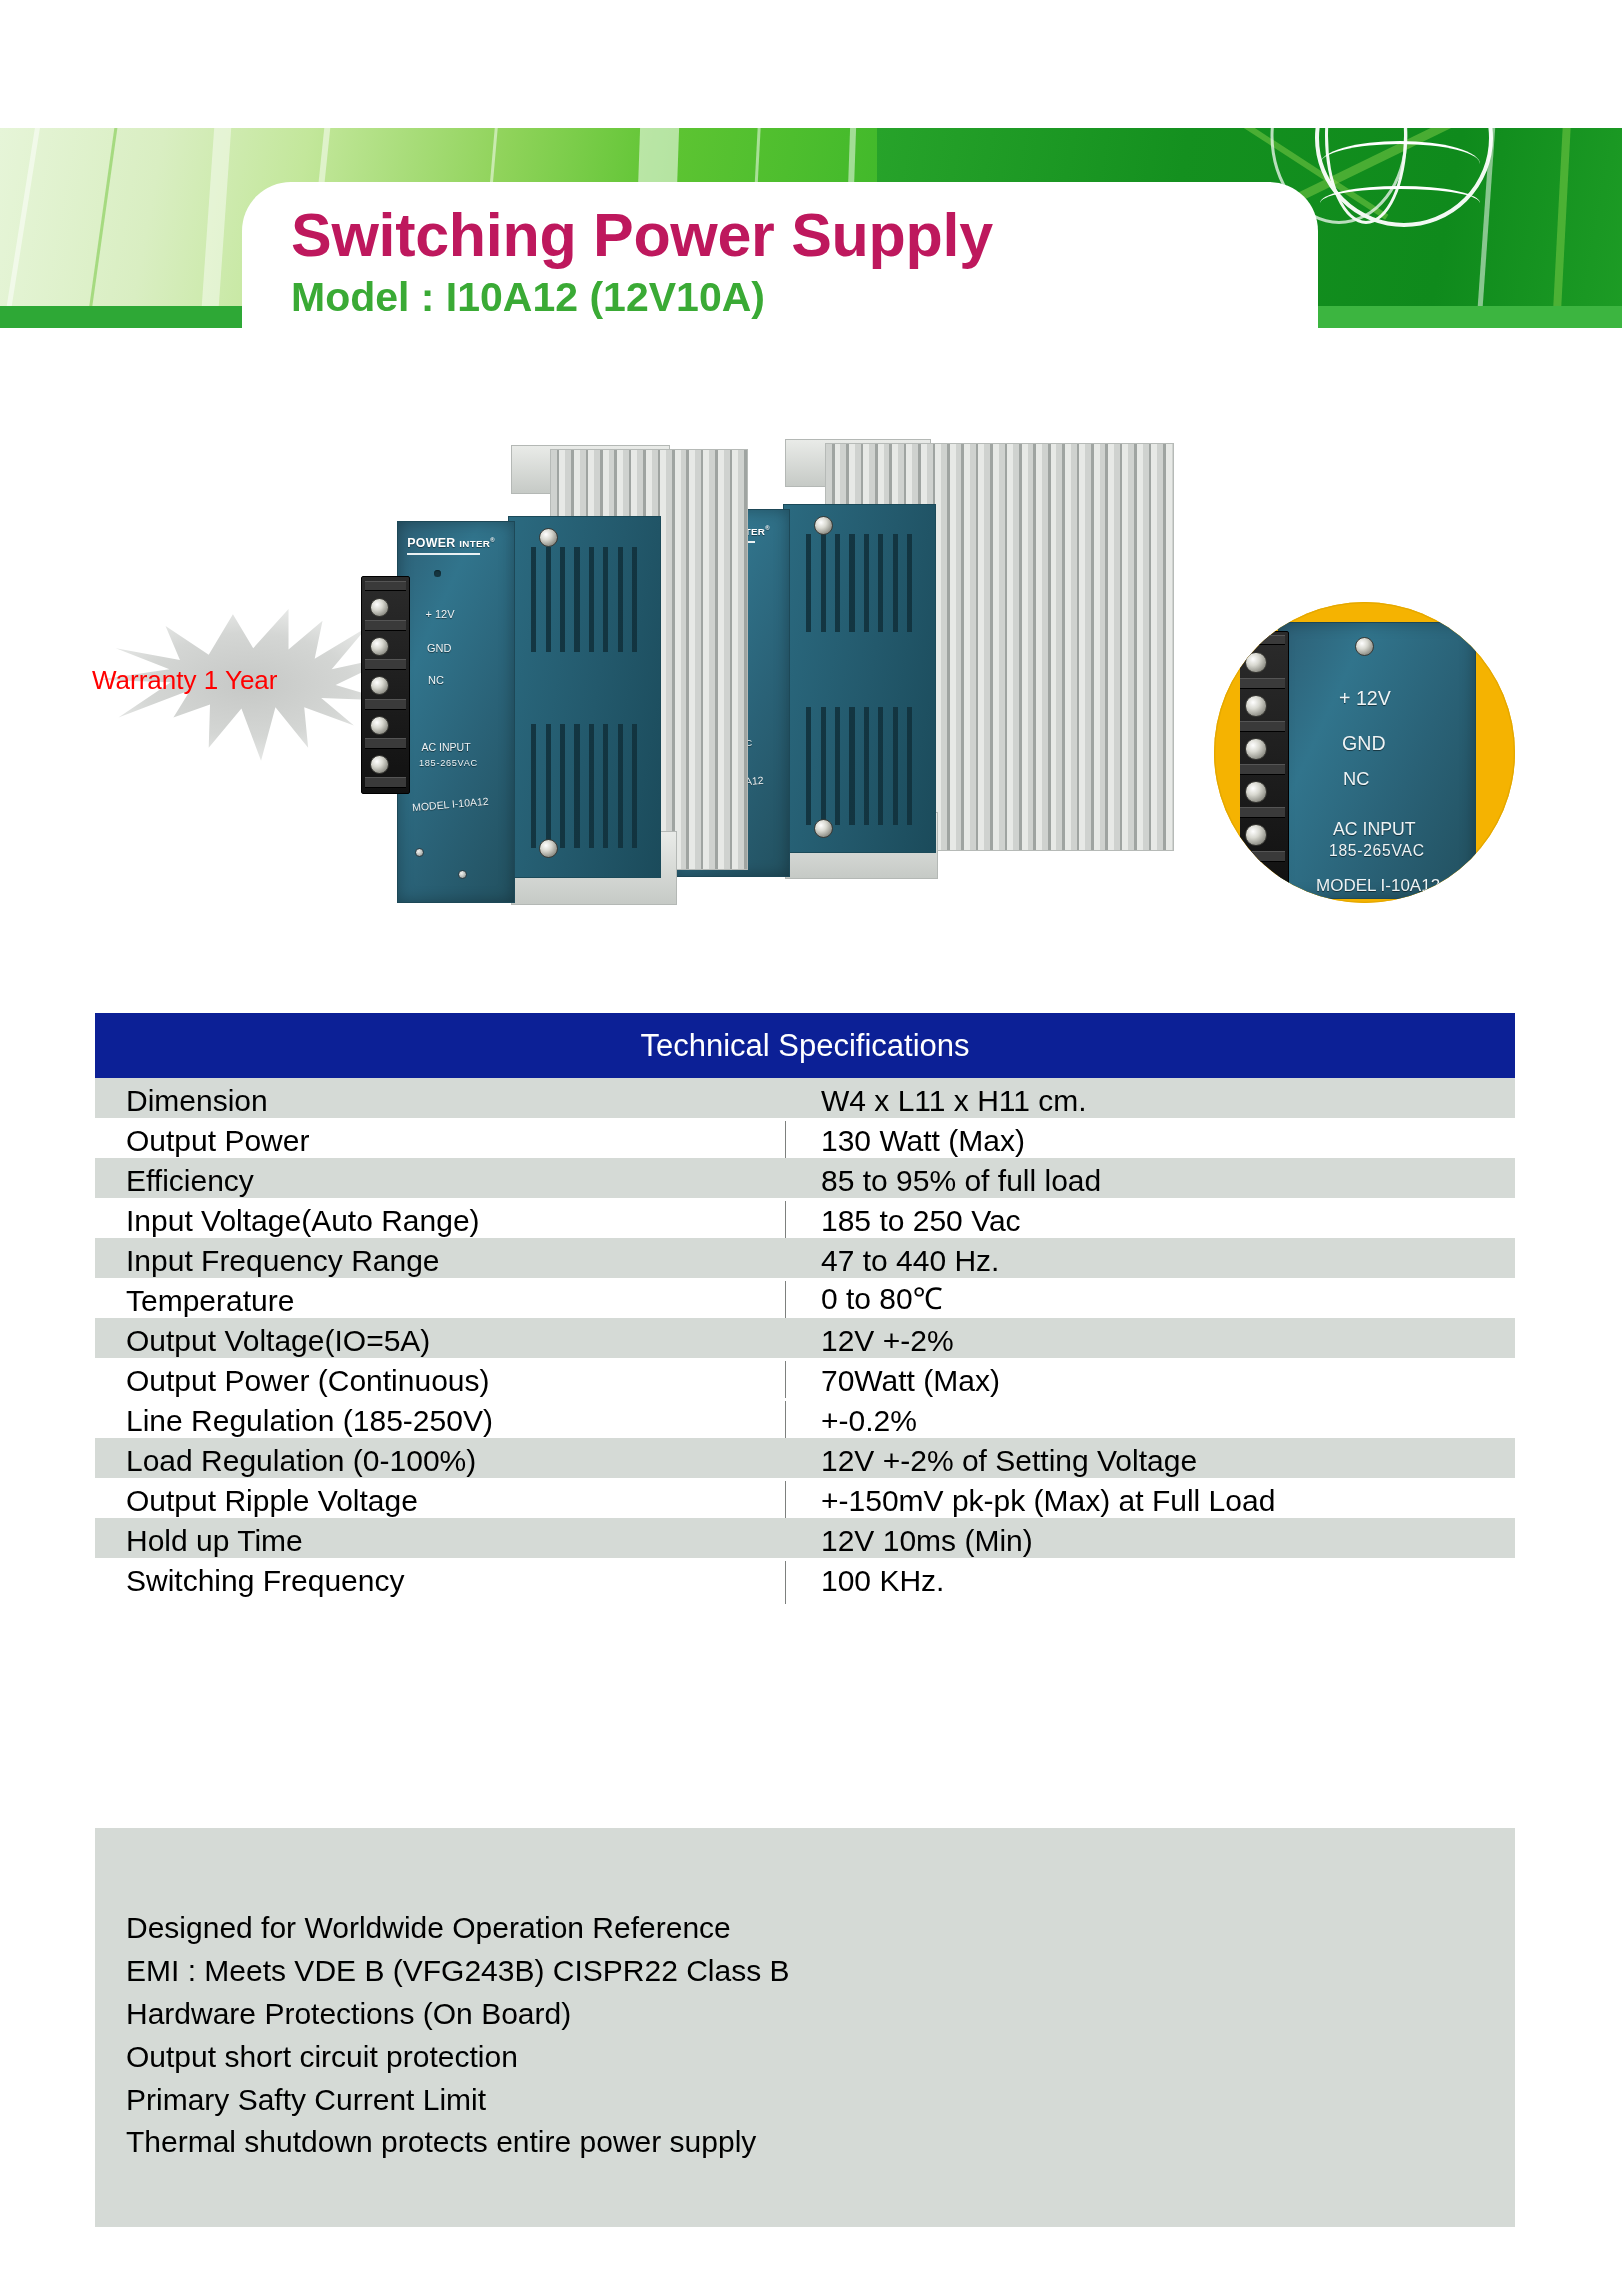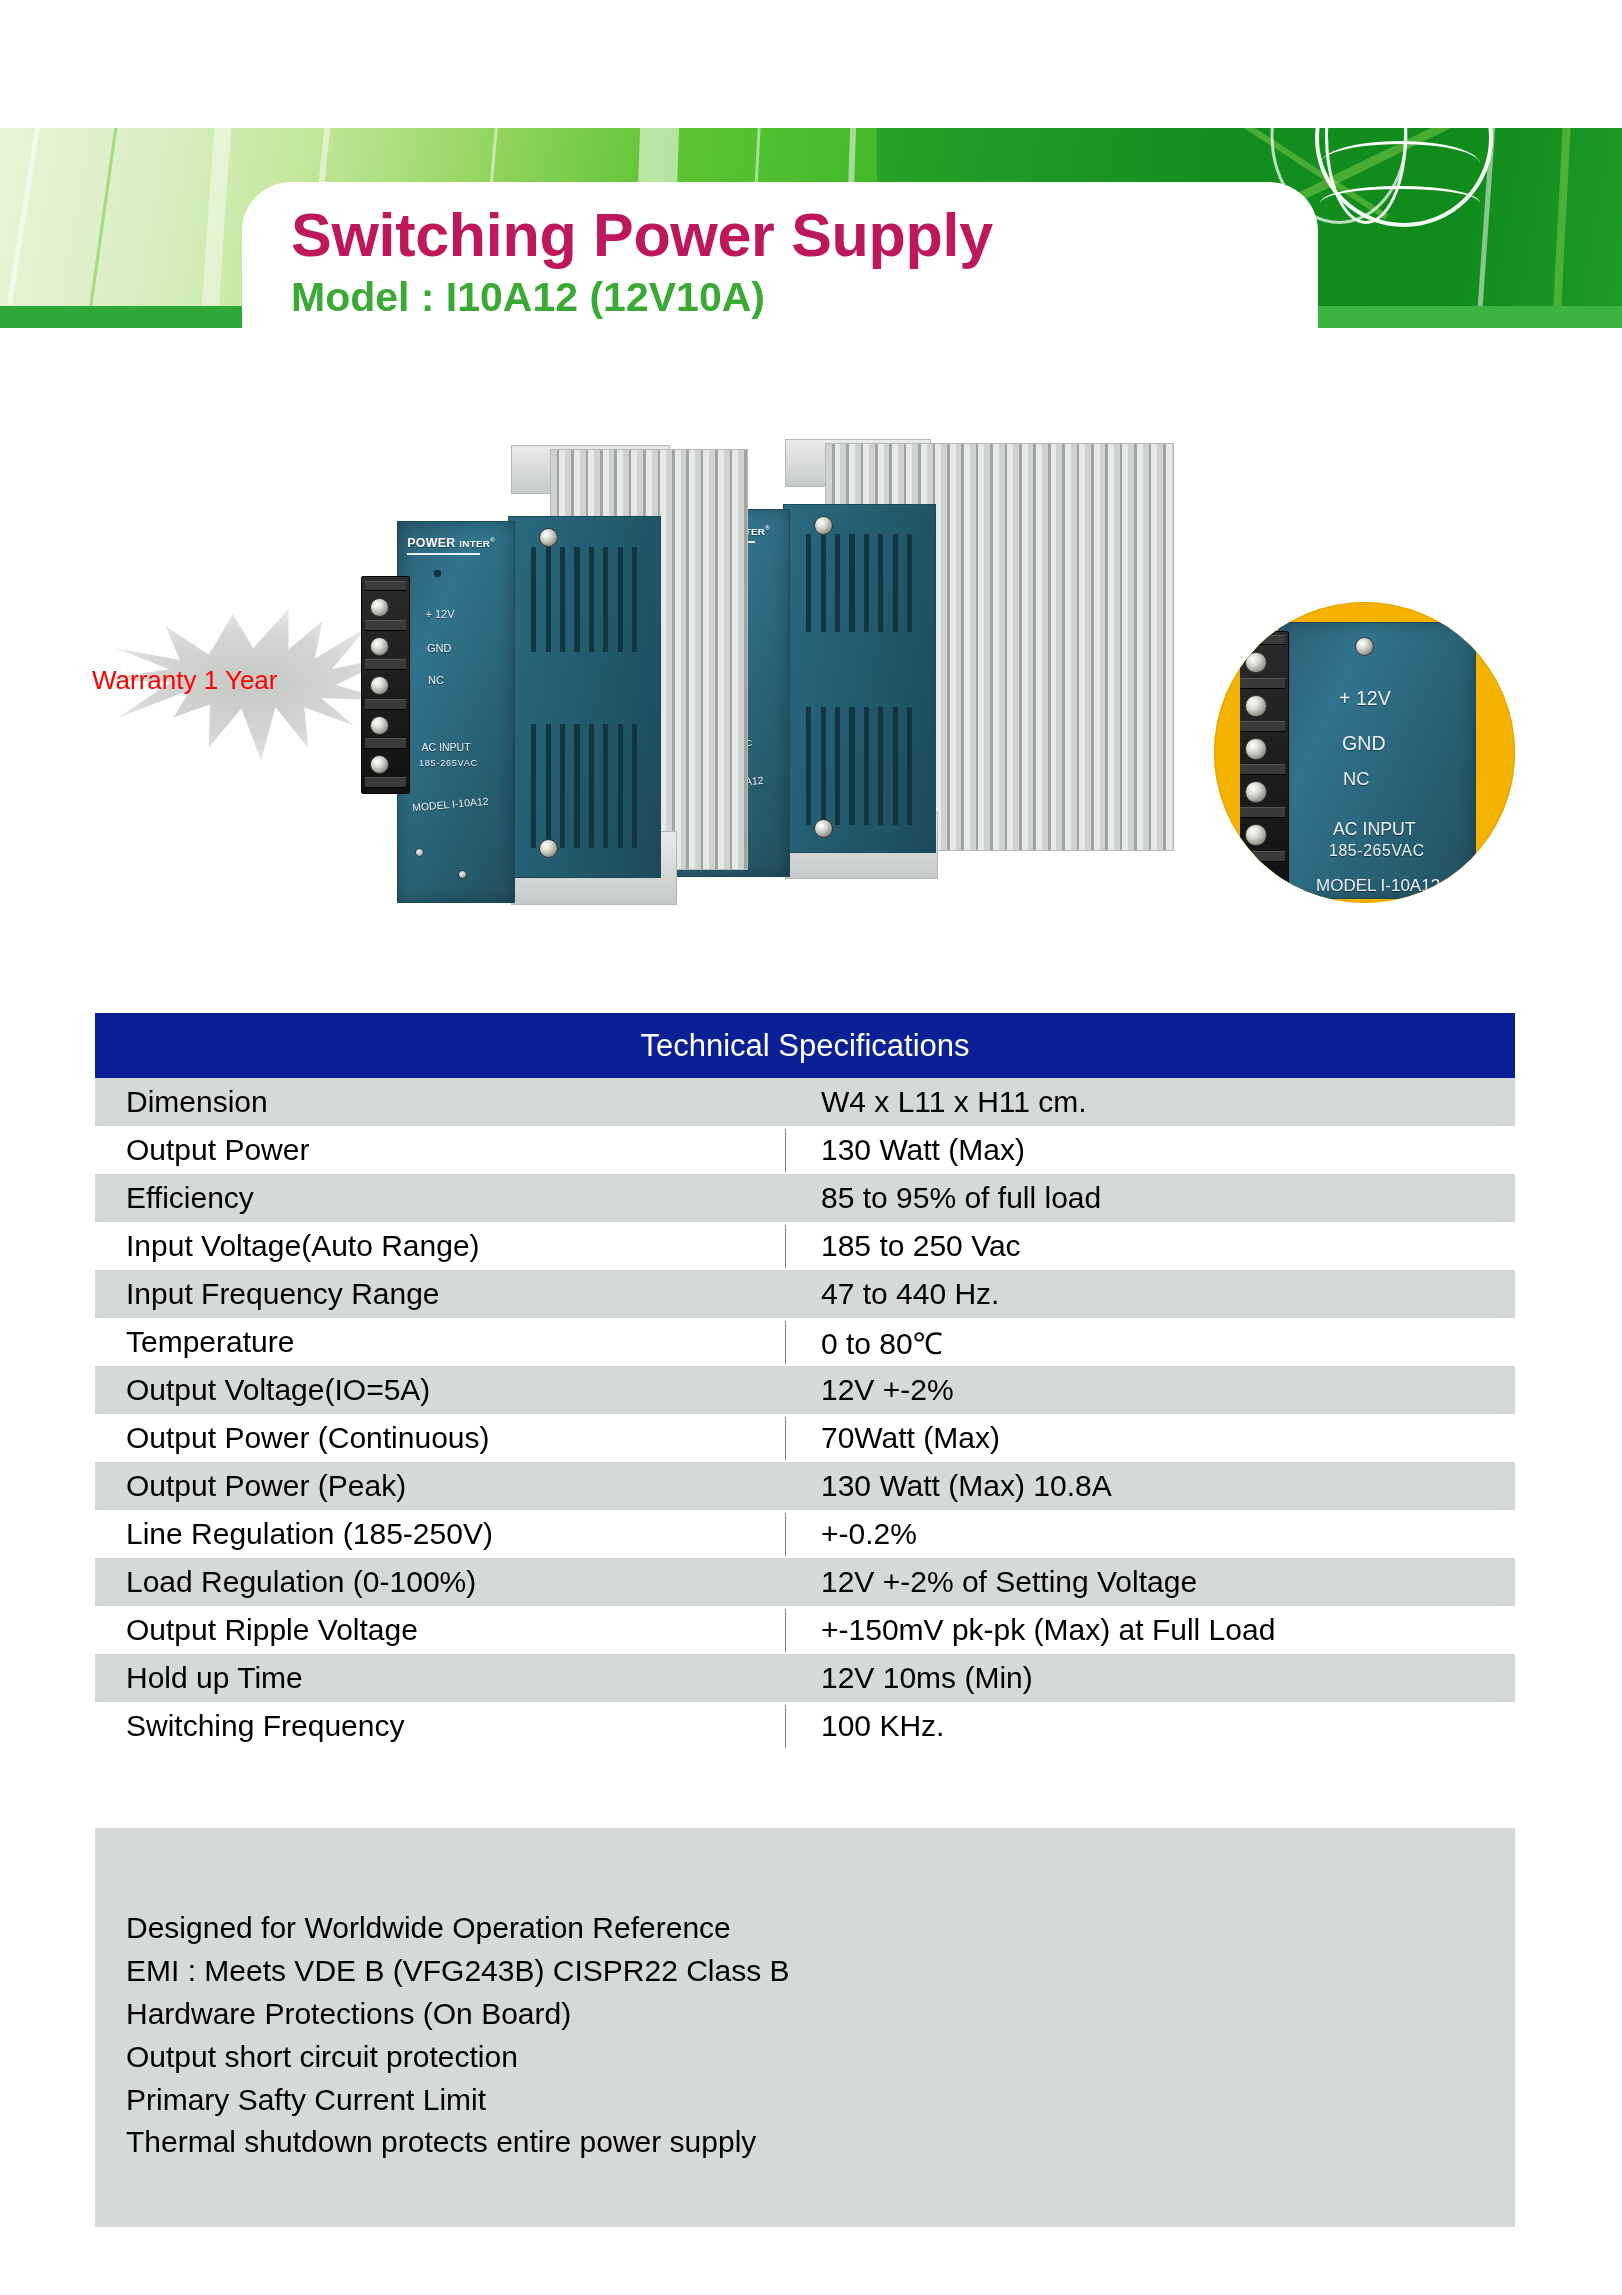--- a/index.html
+++ b/index.html
@@ -77,21 +77,21 @@
   
   .circ { position:absolute; left:1214px; top:602px; width:301px; height:301px;
           border-radius:50%; background:#f5b301; overflow:hidden;
           box-shadow:0 0 0 1.3px #e4a800 inset; }
   .circ-in { position:absolute; left:26px; top:0px; width:275px; height:301px; overflow:hidden; }
 
   
   .table { position:absolute; left:95px; top:1013px; width:1420px; }
   .thead { height:65px; background:#0c2096; color:#ffffff; font-size:31px;
            display:flex; align-items:center; justify-content:center; }
-  .trow  { height:48px; display:flex; align-items:center; position:relative; }
+  .trow  { height:40px; display:flex; align-items:flex-end; position:relative; }
   .trow.odd  { background:#d5dad6; }
   .trow.even { background:#ffffff; }
   .trow .k { width:690px; padding-left:31px; box-sizing:border-box;
              font-size:30px; color:#000000; }
   .trow .v { flex:1; padding-left:36px; box-sizing:border-box;
              font-size:30px; color:#000000; }
   .trow.even::after { content:""; position:absolute; left:690px; top:2.6px;
              width:1.3px; height:43px; background:#7d807e; }
 
   
@@ -298,24 +298,20 @@
         <div class="v">0 to 80℃</div>
       </div>
       <div class="trow odd">
         <div class="k">Output Voltage(IO=5A)</div>
         <div class="v">12V +-2%</div>
       </div>
       <div class="trow even">
         <div class="k">Output Power (Continuous)</div>
         <div class="v">70Watt (Max)</div>
       </div>
-      <div class="trow odd">
-        <div class="k">Output Power (Peak)</div>
-        <div class="v">130 Watt (Max) 10.8A</div>
-      </div>
       <div class="trow even">
         <div class="k">Line  Regulation (185-250V)</div>
         <div class="v">+-0.2%</div>
       </div>
       <div class="trow odd">
         <div class="k">Load Regulation (0-100%)</div>
         <div class="v">12V +-2% of Setting Voltage</div>
       </div>
       <div class="trow even">
         <div class="k">Output Ripple Voltage</div>

